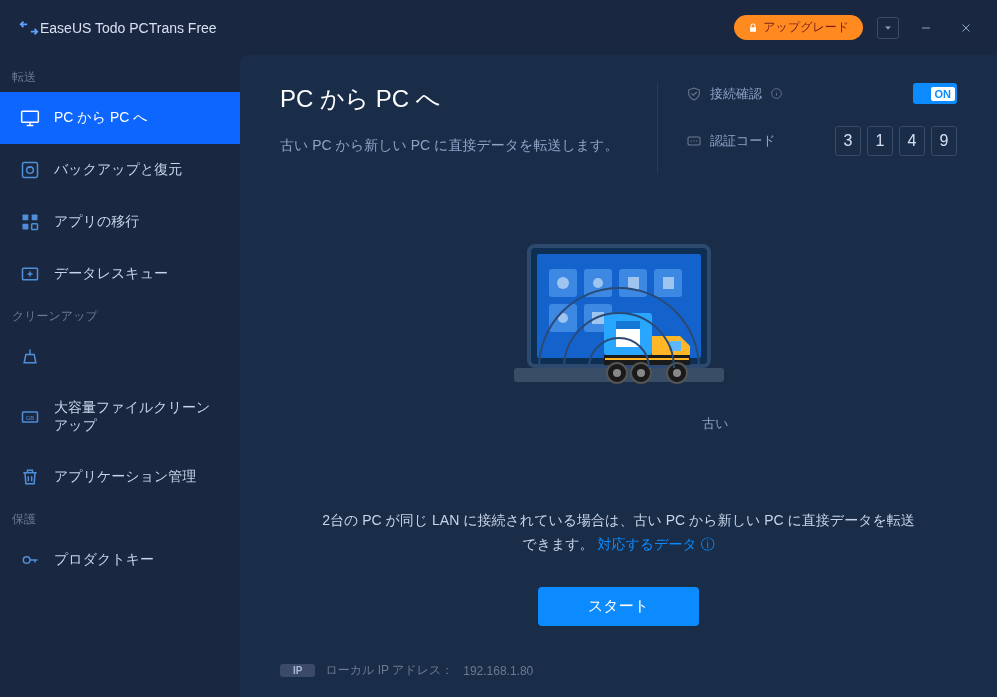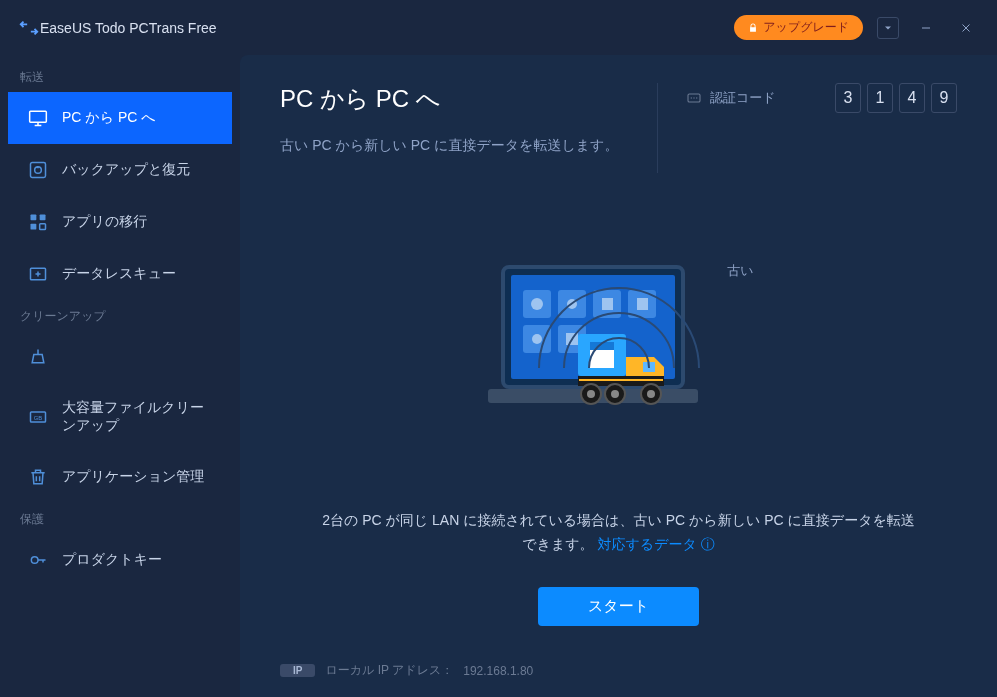--- a/index.html
+++ b/index.html
@@ -7,21 +7,21 @@
 .titlebar{height:55px;display:flex;align-items:center;padding:0 18px;background:#1a2740}
 .logo{display:flex;align-items:center;color:#d8e0f0;font-size:14px}
 .logo-icon{width:22px;height:22px}
 .tb-right{margin-left:auto;display:flex;align-items:center;gap:14px}
 .upgrade-btn{background:#ff8a1f;color:#7f1d1d;border:none;border-radius:14px;padding:4px 14px;font-size:12px;display:flex;align-items:center;gap:5px;cursor:pointer}
 .tb-icon{width:26px;height:26px;display:flex;align-items:center;justify-content:center;cursor:pointer;color:#8fa3c7}
 .tb-icon.box{border:1px solid #3a4a68;border-radius:3px;width:22px;height:22px}
 .tb-icon svg{width:12px;height:12px}
 
 .body{display:flex;height:calc(100% - 55px)}
-.sidebar{width:240px;background:#1a2740;padding:6px 8px}
+.sidebar{width:240px;background:#1a2740;padding:6px 0}
 .sb-section{color:#6b7a93;font-size:12px;padding:8px 12px 6px}
 .sb-item{display:flex;align-items:center;gap:14px;padding:16px 20px;color:#c8d4e8;cursor:pointer;font-size:14px}
 .sb-item.active{background:#0c66ff;color:#fff}
 .sb-ico{width:20px;height:20px;display:flex;align-items:center;justify-content:center;flex-shrink:0}
 
 .main{flex:1;background:#192c48;border-radius:8px 0 0 0;padding:28px 40px 18px;display:flex;flex-direction:column;position:relative}
 .m-head{display:flex;min-height:90px}
 .m-left{flex:1}
 .m-title{color:#fff;font-size:24px;font-weight:500;margin-bottom:22px}
 .m-sub{color:#8fa3c7;font-size:14px}
@@ -29,21 +29,21 @@
 .m-row{display:flex;align-items:center;gap:8px}
 .m-row .lbl{display:flex;align-items:center;gap:8px;color:#8fa3c7;font-size:13px}
 .m-row .sp{flex:1}
 .toggle{background:#0c8bff;color:#fff;border-radius:3px;width:44px;height:21px;display:flex;align-items:center;justify-content:flex-end;font-size:11px;font-weight:600;position:relative;cursor:pointer}
 .toggle span{background:#fff;color:#0c8bff;border-radius:2px;padding:1px 4px;margin:2px}
 .code-cells{display:flex;gap:6px}
 .code-cell{width:26px;height:30px;border:1px solid #3a4a68;border-radius:3px;display:flex;align-items:center;justify-content:center;color:#d8e0f0;font-size:16px}
 
 .illus{flex:1;display:flex;align-items:center;justify-content:center;gap:80px;position:relative;min-height:240px}
 .arcs{position:absolute;left:50%;top:38%;transform:translate(-50%,-50%);pointer-events:none}
-.laptop{display:flex;flex-direction:row;align-items:flex-start;gap:24px}
+.laptop{display:flex;flex-direction:column;align-items:flex-end;gap:24px}
 .lap-lbl{color:#8fa3c7;font-size:13px}
 
 .desc{text-align:center;font-size:14px;color:#c8d4e8;padding:8px 40px 0;line-height:1.7}
 .desc a{color:#0c8bff;cursor:pointer}
 .start{margin:30px auto 36px;background:#0c8bff;color:#fff;border:none;border-radius:4px;padding:10px 50px;font-size:15px;cursor:pointer;display:block}
 .footer{display:flex;align-items:center;gap:10px;color:#6b7a93;font-size:12px}
 .ip-badge{background:#3a4a68;color:#a8b8d4;border-radius:3px;font-size:10px;padding:1px 13px;font-weight:600}
 </style>
 </head>
 <body>
@@ -160,20 +160,37 @@
     </div>
   </div>
 
   <div class="main">
     <div class="m-head">
       <div class="m-left">
         <div class="m-title">PC から PC へ</div>
         <div class="m-sub">古い PC から新しい PC に直接データを転送します。</div>
       </div>
       <div class="m-right">
+        <div class="m-row">
+          <div class="lbl">
+            <svg width="16" height="16" viewBox="0 0 24 24" fill="none" stroke="#6b7a93" stroke-width="1.6">
+                <path d="M12 3l8 3v5c0 5-3.5 8-8 10-4.5-2-8-5-8-10V6l8-3z"></path>
+                <path d="M8 11l3 3 5-5"></path>
+              </svg>
+            <span>接続確認</span>
+            <svg width="13" height="13" viewBox="0 0 24 24" fill="none" stroke="#6b7a93" stroke-width="1.6">
+                <circle cx="12" cy="12" r="9"></circle>
+                <path d="M12 8v.5M12 11v5"></path>
+              </svg>
+          </div>
+          <div class="sp"></div>
+          <div class="toggle">
+              <span>ON</span>
+            </div>
+        </div>
         <div class="m-row">
           <div class="lbl">
             <svg width="16" height="16" viewBox="0 0 24 24" fill="none" stroke="#6b7a93" stroke-width="1.6">
                 <rect x="3" y="6" width="18" height="12" rx="2"></rect>
                 <path d="M7 12h2M11 12h2M15 12h2"></path>
               </svg>
             <span>認証コード</span>
           </div>
           <div class="sp"></div>
           <div class="code-cells">

